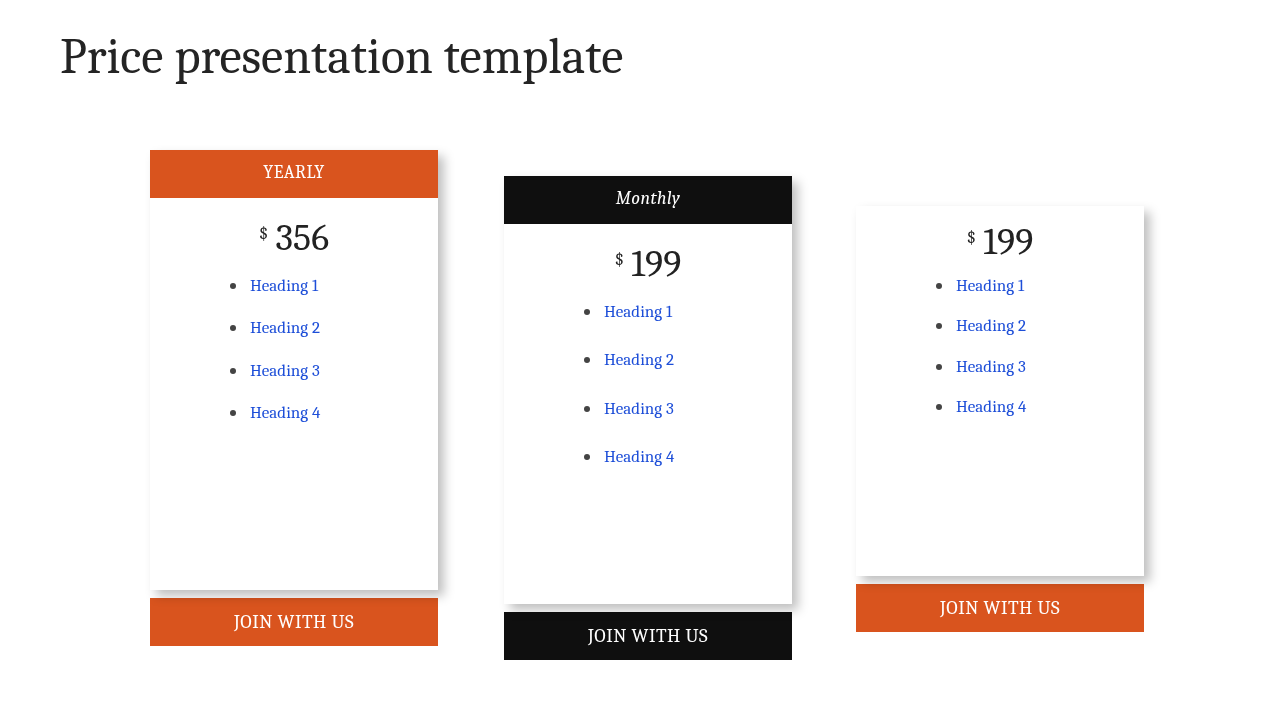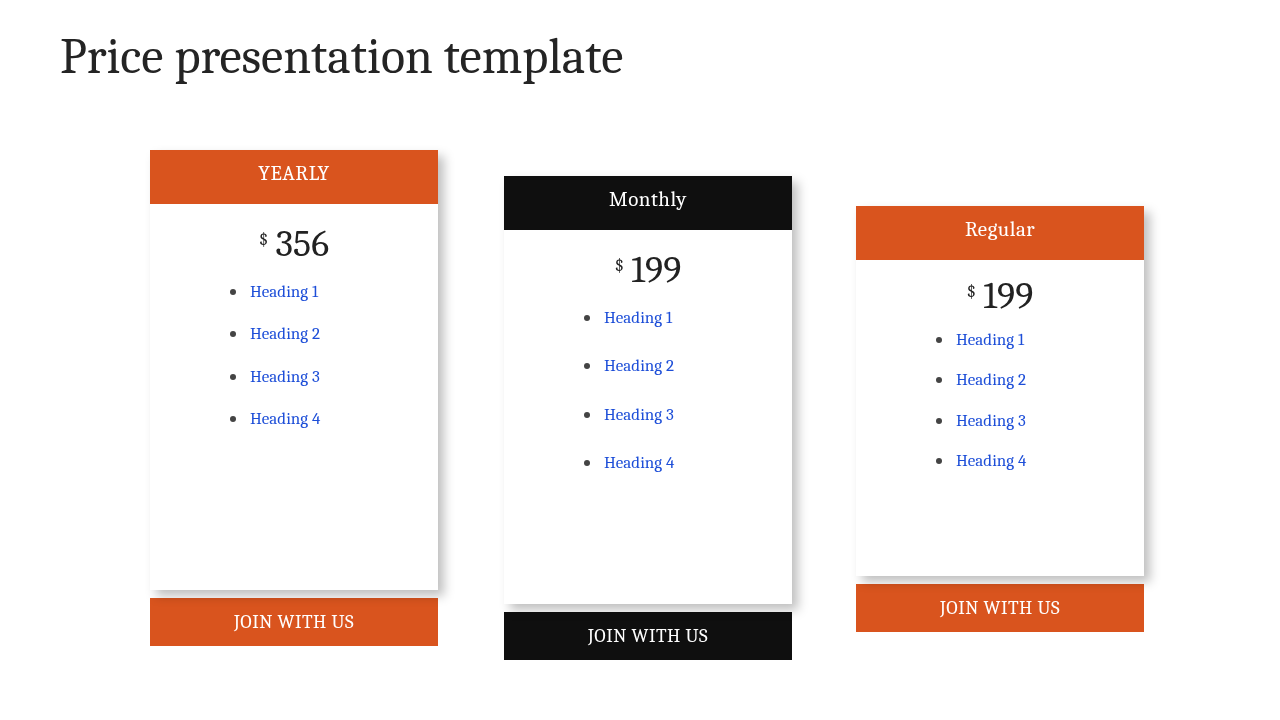--- a/index.html
+++ b/index.html
@@ -32,29 +32,29 @@
       width: 288px;
       background: #ffffff;
     }
     .card .body {
       position: relative;
       background: #ffffff;
       box-shadow: 6px 6px 10px rgba(0,0,0,0.25);
       padding-bottom: 10px;
     }
     .card .tier {
-      height: 54px;
+      height: 48px;
       line-height: 46px;
       text-align: center;
       color: #ffffff;
-      font-size: 21px;
+      font-size: 18px;
       letter-spacing: 0.5px;
     }
     .tier.orange { background: #d9541e; }
-    .tier.black  { background: #0f0f0f; }
+    .tier.black  { background: #0f0f0f; font-style: italic; }
     .price-row {
       text-align: center;
       padding: 18px 0 12px 0;
       color: #222;
     }
     .price-row .cur {
       font-size: 18px;
       vertical-align: 10px;
       margin-right: 4px;
     }
@@ -141,21 +141,20 @@
         <li>Heading 2</li>
         <li>Heading 3</li>
         <li>Heading 4</li>
       </ul>
     </div>
     <div class="cta black">JOIN WITH US</div>
   </div>
 
   <div class="card c3">
     <div class="body">
-      <div class="tier orange">Regular</div>
       <div class="price-row">
         <span class="cur">$</span>
         <span class="amount">199</span>
       </div>
       <ul class="features">
         <li>Heading 1</li>
         <li>Heading 2</li>
         <li>Heading 3</li>
         <li>Heading 4</li>
       </ul>

